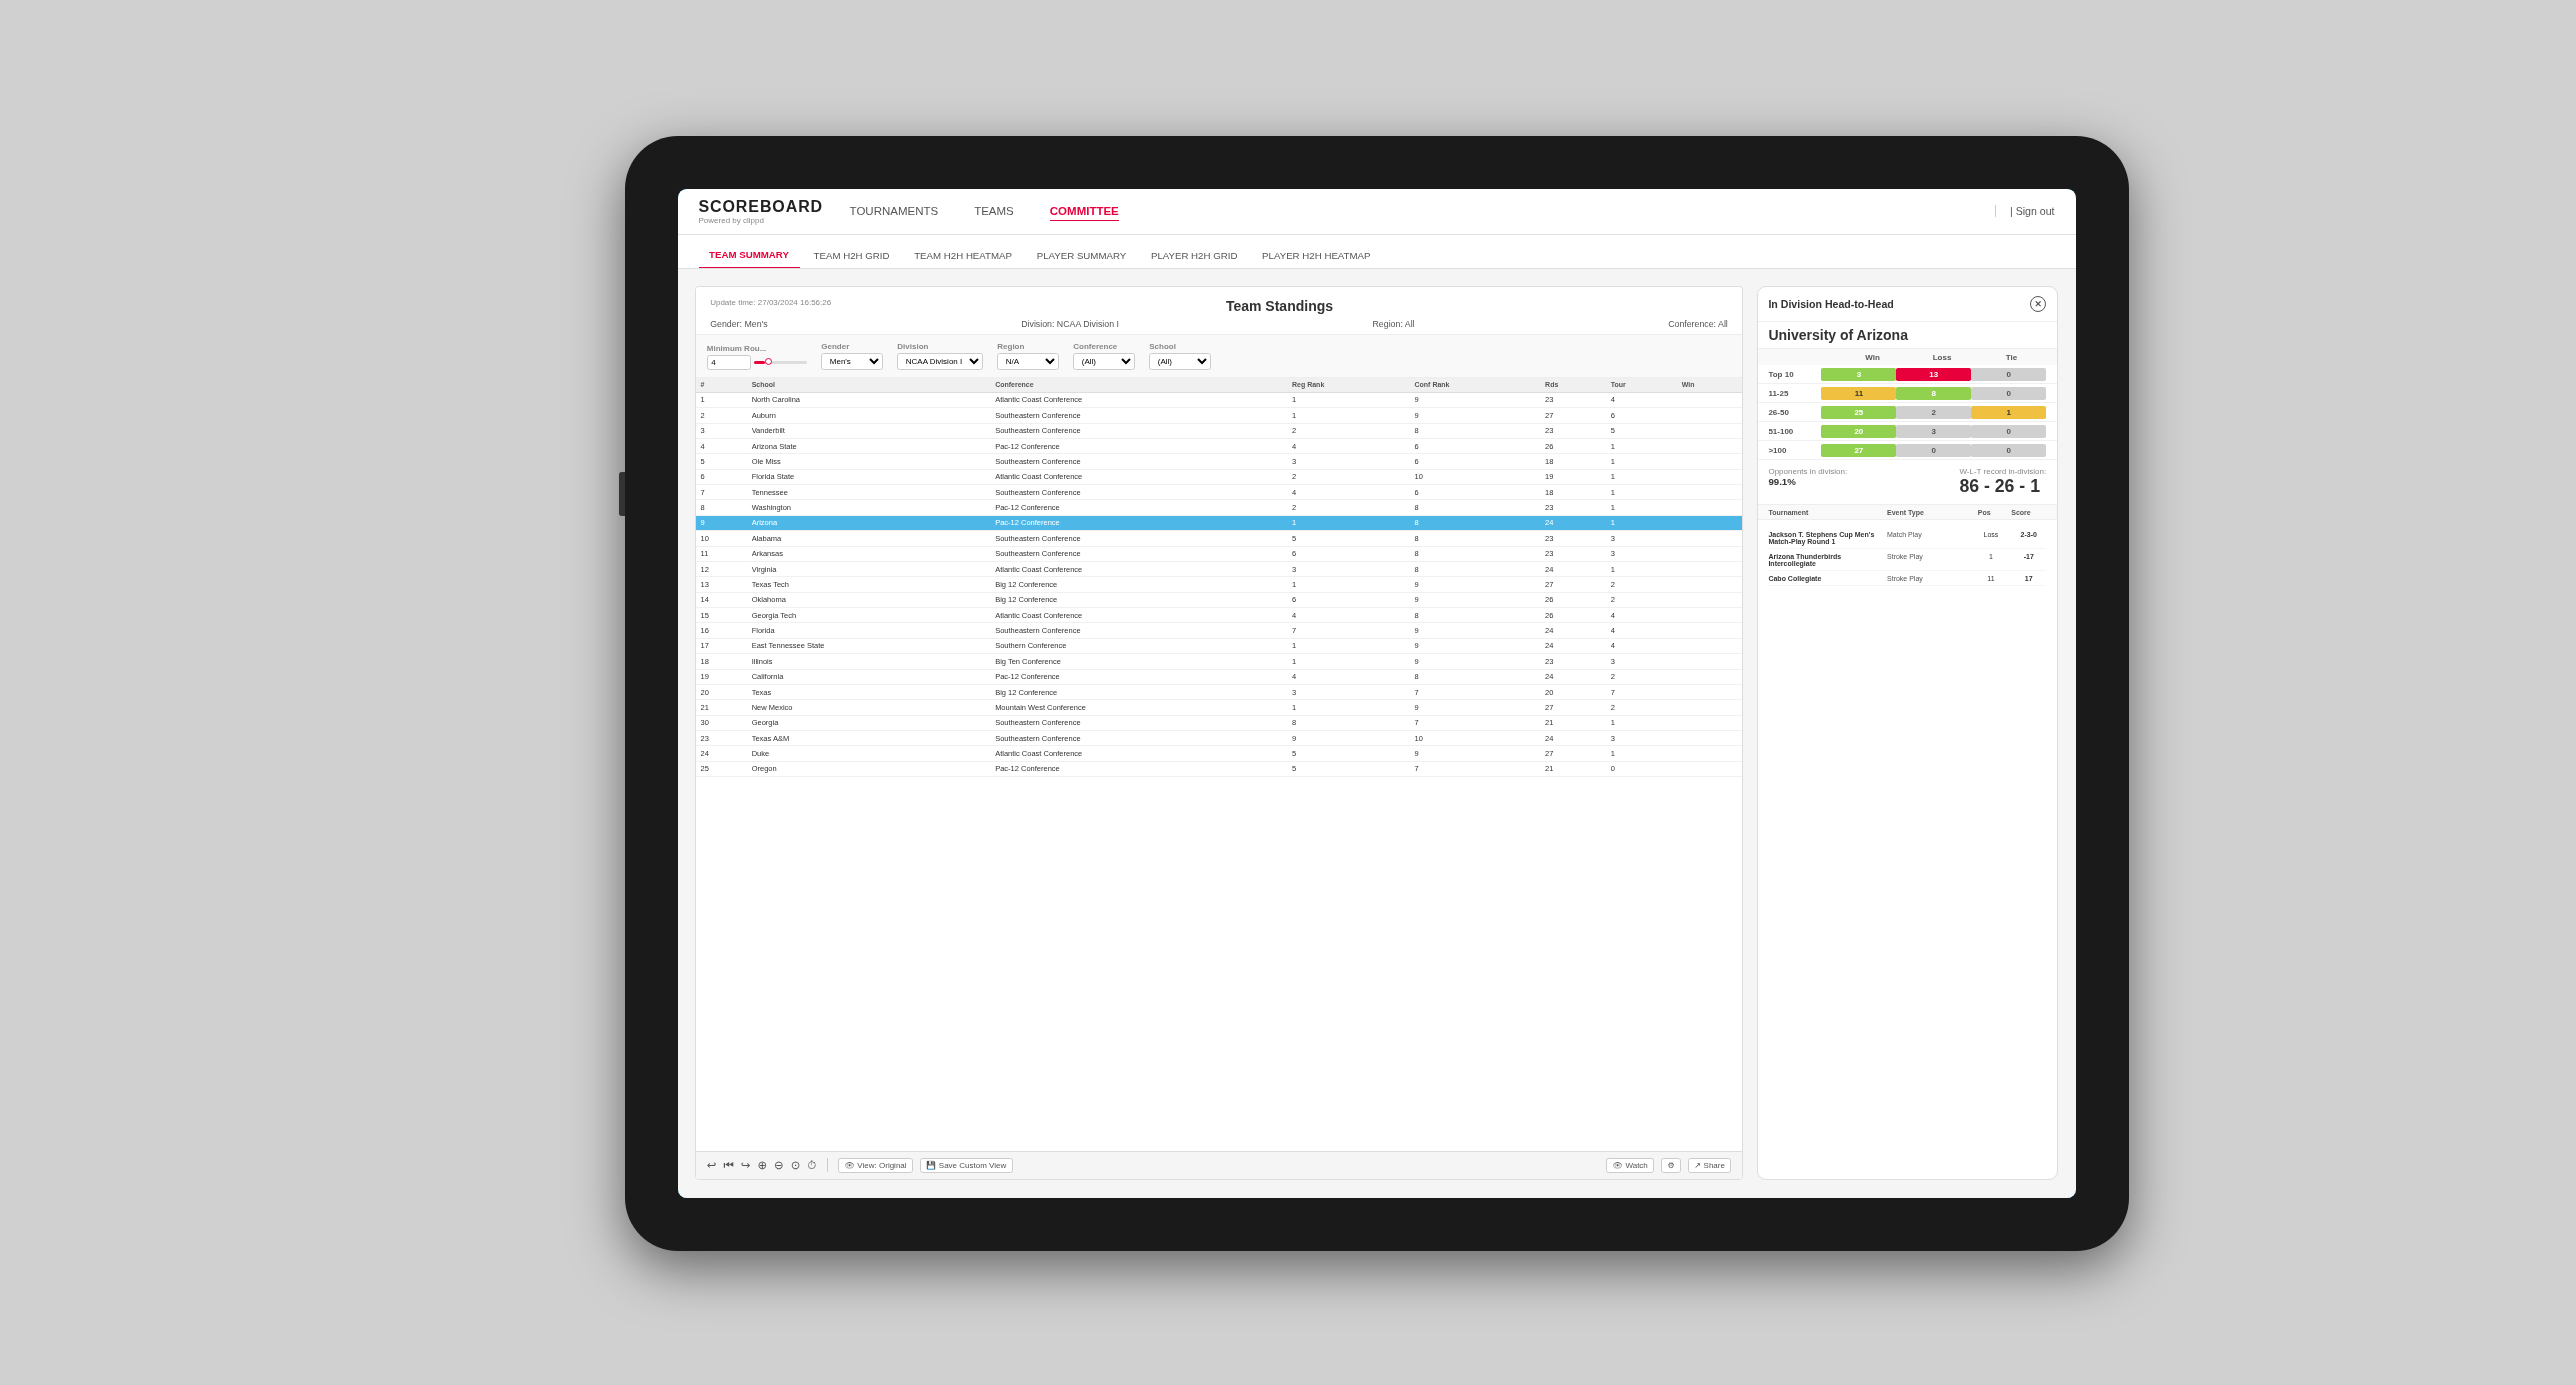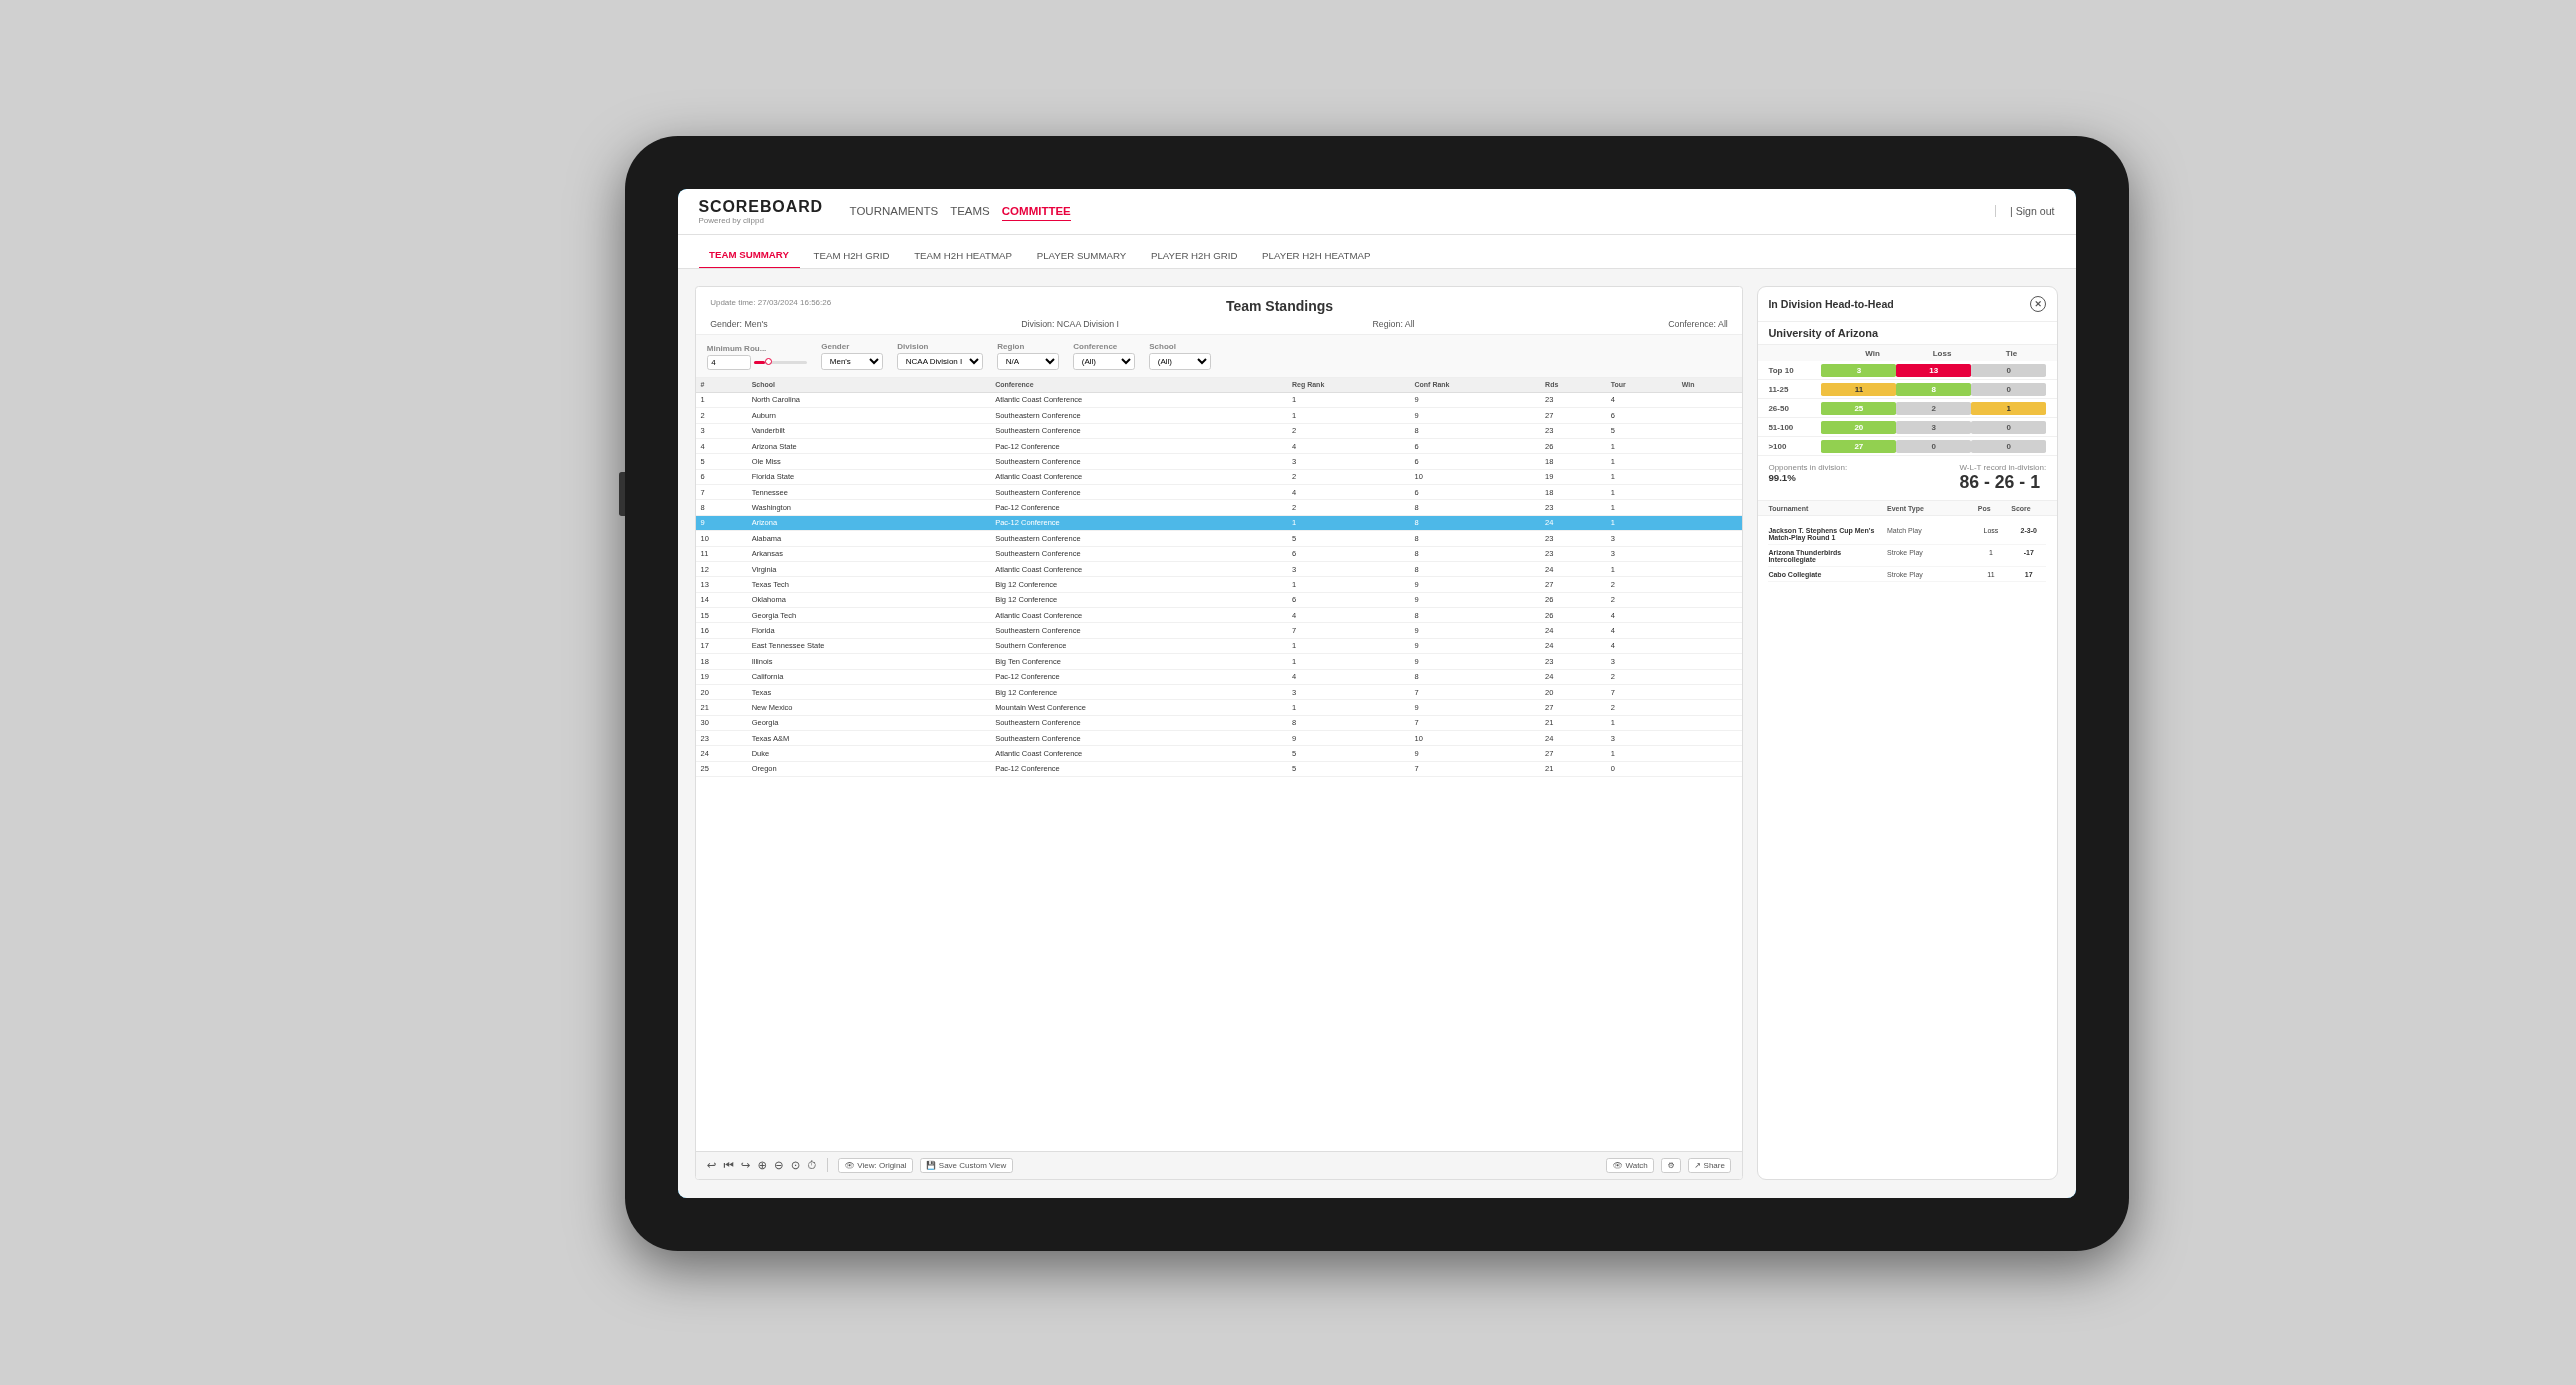--- a/index.html
+++ b/index.html
@@ -64,21 +64,21 @@
       font-weight: 900;
       color: #222;
       letter-spacing: 0.9px;
     }
     .logo-sub {
       font-size: 8px;
       color: #888;
     }
     .nav-items {
       display: flex;
-      gap: 12px;
+      gap: 36px;
       flex: 1;
     }
     .nav-item {
       font-size: 11.5px;
       color: #555;
       cursor: pointer;
       padding: 3.5px 0;
       text-decoration: none;
     }
     .nav-item.active {
@@ -272,21 +272,21 @@
       border: 1.8px solid #555;
       display: flex;
       align-items: center;
       justify-content: center;
       font-size: 8.8px;
       color: #555;
       cursor: pointer;
       font-weight: 700;
     }
     .h2h-team {
-      font-size: 11px;
+      font-size: 14px;
       font-weight: 600;
       color: #333;
       padding: 5.3px 10.6px;
       border-bottom: 0.9px solid #eee;
     }
     .h2h-wlt-header {
       display: flex;
       padding: 3.5px 10.6px;
       font-size: 8px;
       font-weight: 600;

